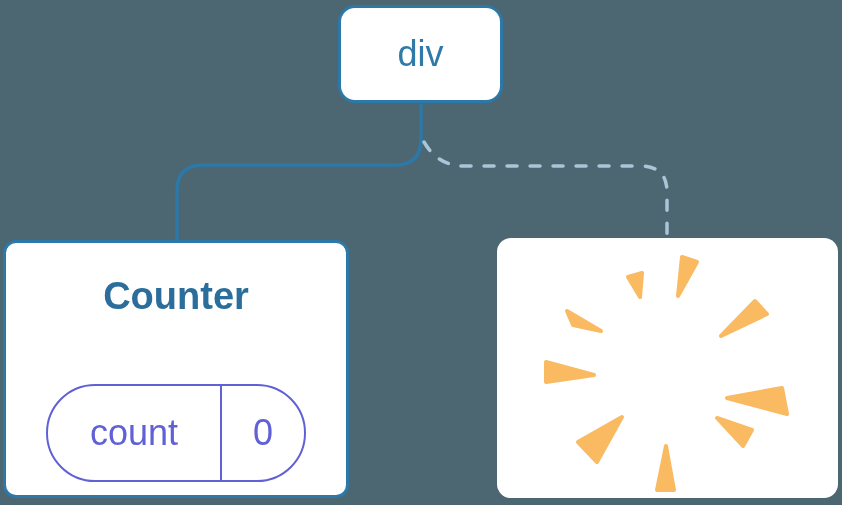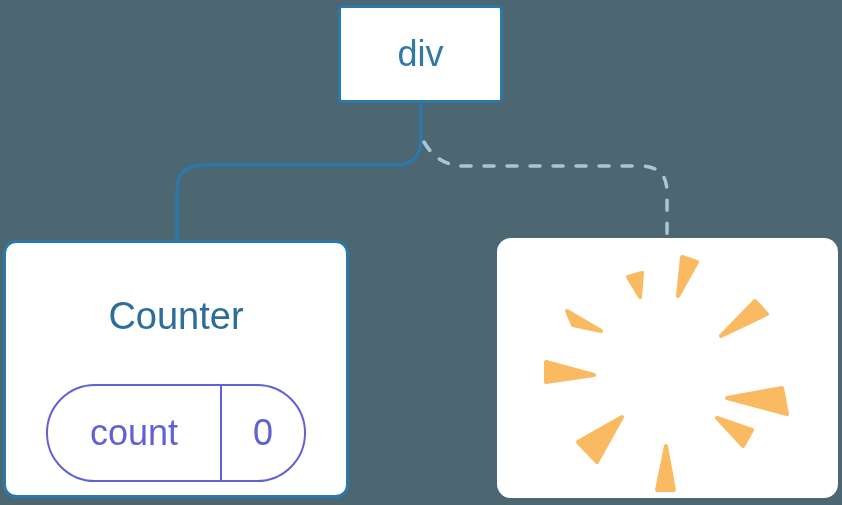--- a/index.html
+++ b/index.html
@@ -12,33 +12,33 @@
   body{font-family:"Liberation Sans", sans-serif;}
   .canvas{position:relative;width:842px;height:505px;background:var(--background);overflow:hidden;}
 
   .connectors{position:absolute;left:0;top:0;width:842px;height:505px;}
   .connector-solid{fill:none;stroke:var(--solid-line);stroke-width:3.4px;}
   .connector-dashed{fill:none;stroke:var(--dashed-line);stroke-width:3.5px;
     stroke-dasharray:10 13;stroke-linecap:round;}
 
   .node-root{
     position:absolute;left:338px;top:5px;width:165px;height:98px;
-    background:var(--card-bg);border:3px solid var(--node-border);border-radius:4px;
+    background:var(--card-bg);border:3px solid var(--node-border);border-radius:17px;
     display:flex;align-items:center;justify-content:center;
   }
   .node-root .label{font-size:36px;font-weight:500;color:var(--div-text);}
 
   .card{position:absolute;background:var(--card-bg);}
   .card-counter{
     left:3px;top:240px;width:346px;height:258px;
     border:3px solid var(--node-border);border-radius:13px;
   }
   .counter-title{
-    position:absolute;left:0;top:52px;width:100%;text-align:center;
-    font-size:38px;font-weight:400;color:var(--counter-text);
+    position:absolute;left:0;top:32px;width:100%;text-align:center;
+    font-size:38px;font-weight:700;color:var(--counter-text);
   }
   .state-pill{
     position:absolute;left:40px;top:117px;width:260px;height:98px;
     border:2px solid var(--state-purple);border-radius:49px;
     display:flex;align-items:stretch;overflow:hidden;margin-top:24px;
   }
   .state-pill .cell{
     display:flex;align-items:center;justify-content:center;
     font-size:36px;color:var(--state-purple);
   }

